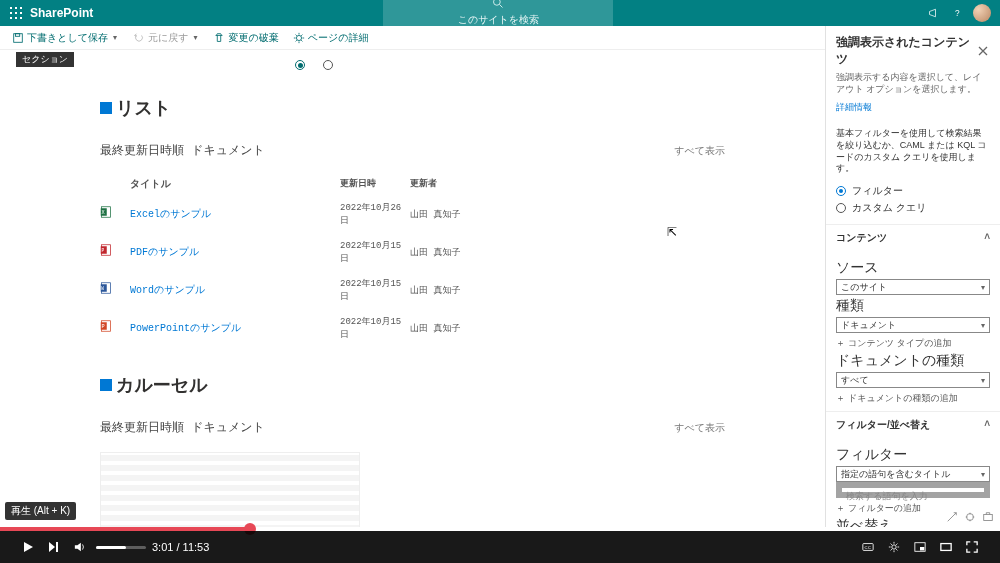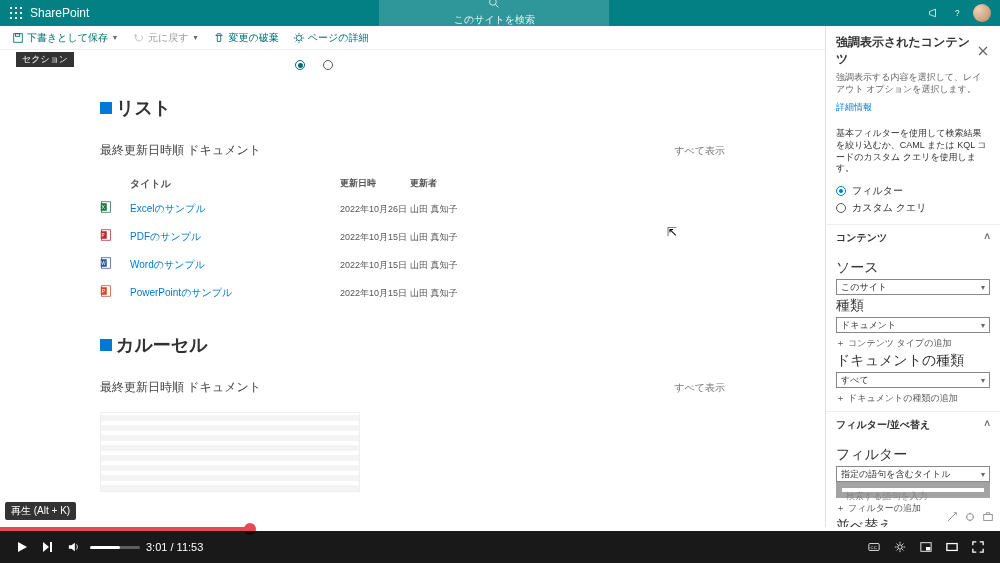--- a/index.html
+++ b/index.html
@@ -4,50 +4,50 @@
 <style>
   * { box-sizing: border-box; margin: 0; padding: 0; }
   html, body { width: 1000px; height: 563px; font-family: "Segoe UI", "Meiryo", sans-serif; font-size: 11px; color: #323130; overflow: hidden; background: #fff; }
 
   
   .video-overlay { position: absolute; left: 0; right: 0; bottom: 0; z-index: 50; }
   .video-tooltip { position: absolute; left: 5px; bottom: 43px; background: rgba(0,0,0,0.8); color: #fff; padding: 2px 6px; font-size: 10px; border-radius: 2px; }
   .video-bar { position: absolute; left: 0; right: 0; bottom: 32px; height: 4px; background: rgba(255,255,255,0.25); }
   .video-bar .progress { height: 100%; background: #e74856; width: 25%; }
   .video-bar .scrubber { position: absolute; top: -4px; left: 25%; width: 12px; height: 12px; margin-left: -6px; background: #e74856; border-radius: 50%; }
-  .video-controls { position: absolute; left: 0; right: 0; bottom: 0; height: 32px; background: rgba(0,0,0,0.9); display: flex; align-items: center; color: #fff; padding: 0 12px; gap: 6px; margin-top: 47px; }
+  .video-controls { position: absolute; left: 0; right: 0; bottom: 0; height: 32px; background: rgba(0,0,0,0.9); display: flex; align-items: center; color: #fff; padding: 0 18px; gap: 6px; margin-top: 47px; }
   .video-controls .btn { width: 20px; height: 20px; display: flex; align-items: center; justify-content: center; cursor: pointer; }
   .video-controls .spacer { flex: 1; }
   .video-vol { width: 50px; height: 3px; background: rgba(255,255,255,0.3); border-radius: 2px; position: relative; }
   .video-vol::after { content:""; position:absolute; left:0; top:0; bottom:0; width:60%; background:#fff; border-radius:2px; }
   .time-text { font-size: 11px; white-space: nowrap; }
 
   
   .sp-header { position: absolute; top: 0; left: 0; right: 0; height: 26px; background: #028083; color: #fff; display: flex; align-items: center; padding: 0 6px; }
   .sp-waffle { width: 20px; height: 20px; display: flex; align-items: center; justify-content: center; cursor: pointer; }
-  .sp-title { font-size: 12px; font-weight: 400; margin-left: 4px; }
+  .sp-title { font-size: 12px; font-weight: 700; margin-left: 4px; }
   .sp-search { margin-left: 290px; width: 230px; height: 32px; background: rgba(255,255,255,0.18); border-radius: 3px; display: flex; align-items: center; padding: 0 6px; gap: 4px; color: #e6f5f5; font-size: 10px; flex-direction: column; }
   .sp-hdr-spacer { flex: 1; }
   .sp-hdr-icon { width: 24px; height: 24px; display: flex; align-items: center; justify-content: center; cursor: pointer; }
   .sp-avatar { width: 18px; height: 18px; border-radius: 50%; background: radial-gradient(circle at 30% 30%, #f2d2b6, #b98763); }
 
   
   .cmd-bar { position: absolute; top: 26px; left: 0; right: 8px; height: 24px; background: #fff; border-bottom: 1px solid #eee; display: flex; align-items: center; padding: 0 8px; gap: 6px; font-size: 10px; color: #444; }
   .cmd-item { display: flex; align-items: center; gap: 3px; cursor: pointer; padding: 2px 4px; }
   .cmd-item.blue { color: #026d70; }
   .cmd-chevron { font-size: 8px; color: #666; padding: 0 2px; }
   .cmd-spacer { flex: 1; }
   .publish-btn { background: #026d70; color: #fff; padding: 3px 10px; font-size: 10px; border-radius: 2px; display: flex; align-items: center; gap: 4px; cursor: pointer; }
   .expand-btn { width: 20px; height: 20px; display: flex; align-items: center; justify-content: center; cursor: pointer; color: #666; }
 
   
   .section-tag { position: absolute; top: 52px; left: 16px; background: #333; color: #fff; font-size: 9px; padding: 1px 6px; }
 
   
-  .canvas { position: absolute; top: 50px; left: 0; right: 175px; bottom: 36px; overflow: hidden; }
+  .canvas { position: absolute; top: 50px; left: 0; right: 175px; bottom: 36px; overflow: hidden; font-family: Liberation Mono, monospace; }
   .canvas-inner { padding: 0 100px 20px 100px; }
   .radio-row { display: flex; gap: 18px; justify-content: flex-start; margin-left: 195px; margin-top: 10px; }
   .radio-row .r { width: 10px; height: 10px; border: 1px solid #555; border-radius: 50%; position: relative; }
   .radio-row .r.sel::after { content:""; position:absolute; inset:1.5px; background:#026d70; border-radius:50%; }
   .radio-row .r.sel { border-color:#026d70; }
 
   .h1 { font-size: 18px; font-weight: 700; margin-top: 26px; display: flex; align-items: center; gap: 4px; }
   .h1::before { content: ""; display: inline-block; width: 12px; height: 12px; background: #0078d4; }
 
   .sub-title { font-size: 12px; color: #444; margin-top: 22px; display: flex; align-items: center; }

